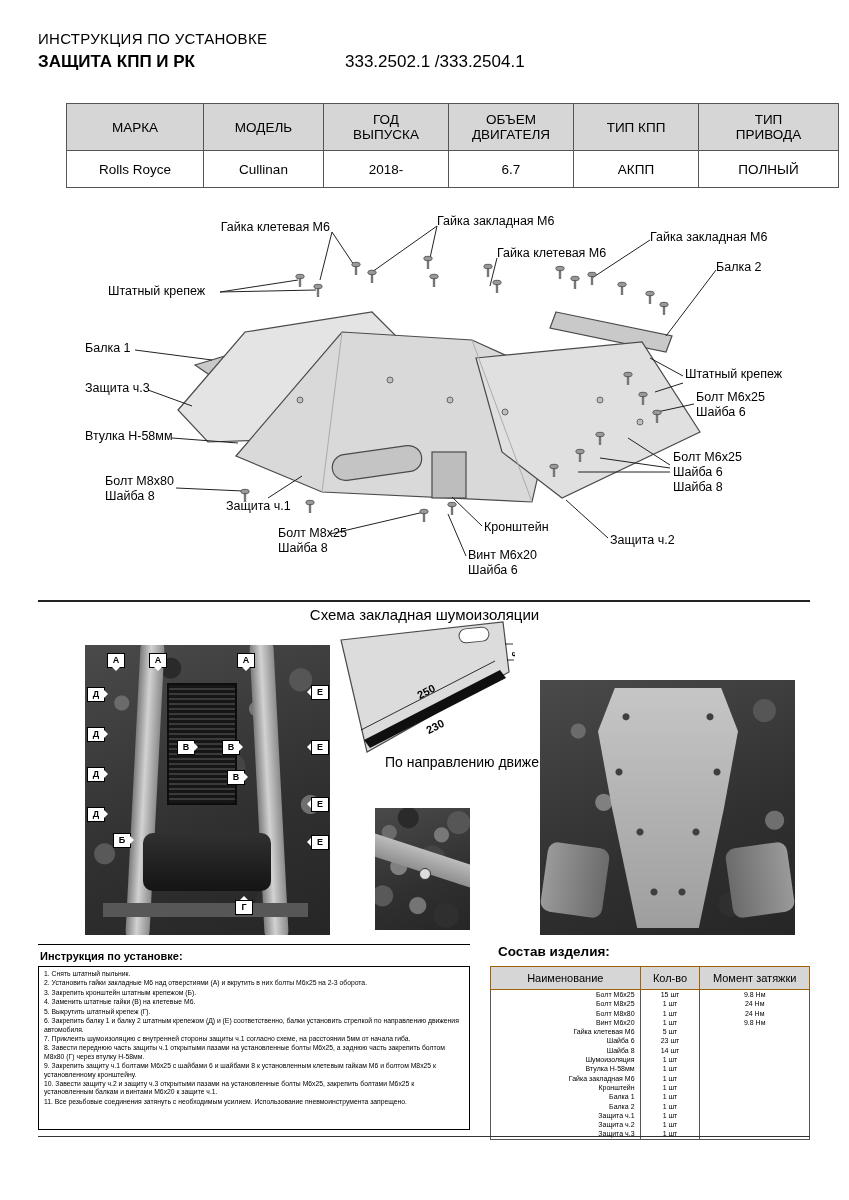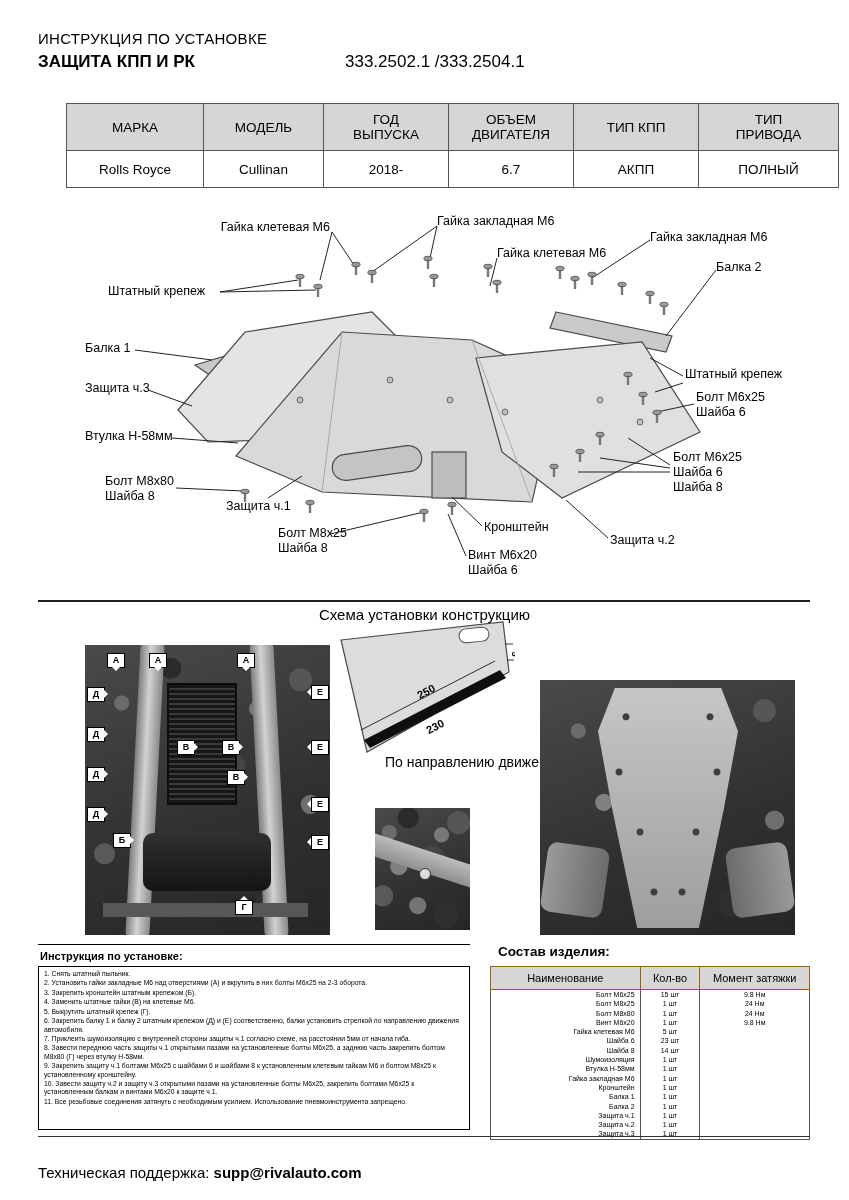--- a/index.html
+++ b/index.html
@@ -260,21 +260,21 @@
     <div class="dlabel" style="left:278px;top:326px">Болт М8х25
 Шайба 8</div>
     <div class="dlabel" style="left:484px;top:320px">Кронштейн</div>
     <div class="dlabel" style="left:468px;top:348px">Винт М6х20
 Шайба 6</div>
     <div class="dlabel" style="left:610px;top:333px">Защита ч.2</div>
   </div>
 
   <div class="divider" style="top:600px"></div>
 
-  <div class="sound-title">Схема установки конструкцию</div>
+  <div class="sound-title">Схема закладная шумоизоляции</div>
 
   <div class="photo photo-left">
     <div class="el pipe1"></div>
     <div class="el pipe2"></div>
     <div class="el radiator"></div>
     <div class="el muffler"></div>
     <div class="el crossbar"></div>
     <div class="marker m-d" style="left:22px;top:8px">А</div>
     <div class="marker m-d" style="left:64px;top:8px">А</div>
     <div class="marker m-d" style="left:152px;top:8px">А</div>
@@ -444,17 +444,14 @@
 
         <tr>
           <td class="c-name">Защита ч.3</td>
           <td class="c-qty">1 шт</td>
           <td class="c-tq"></td>
         </tr>
       </tbody>
   </table>
 
   <div class="divider footer-rule"></div>
-  <div class="foot2">
-    <span>Техническая поддержка: </span><b>supp@rivalauto.com</b>
-  </div>
 
 </div>
 
 </body></html>

